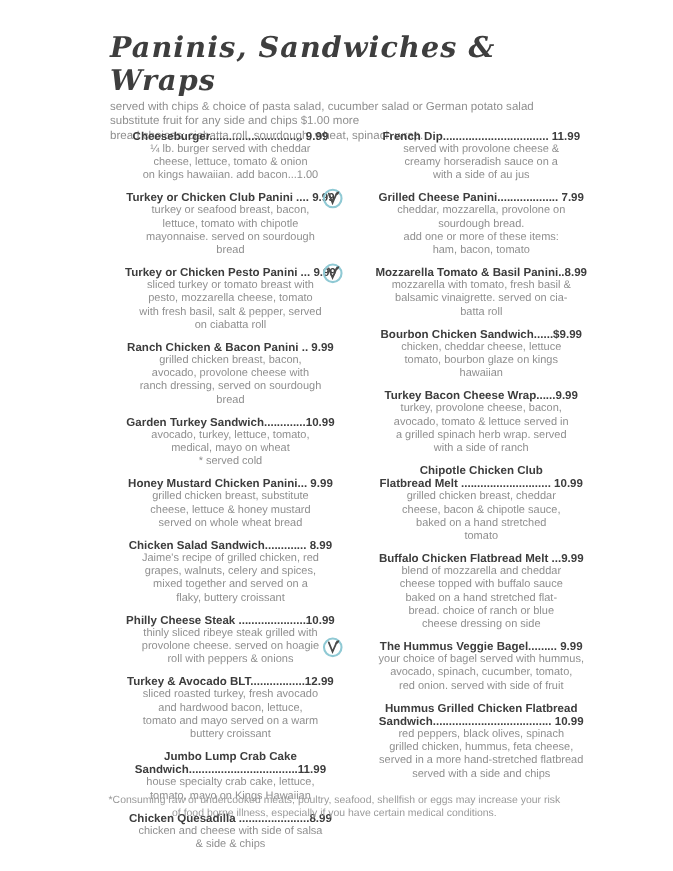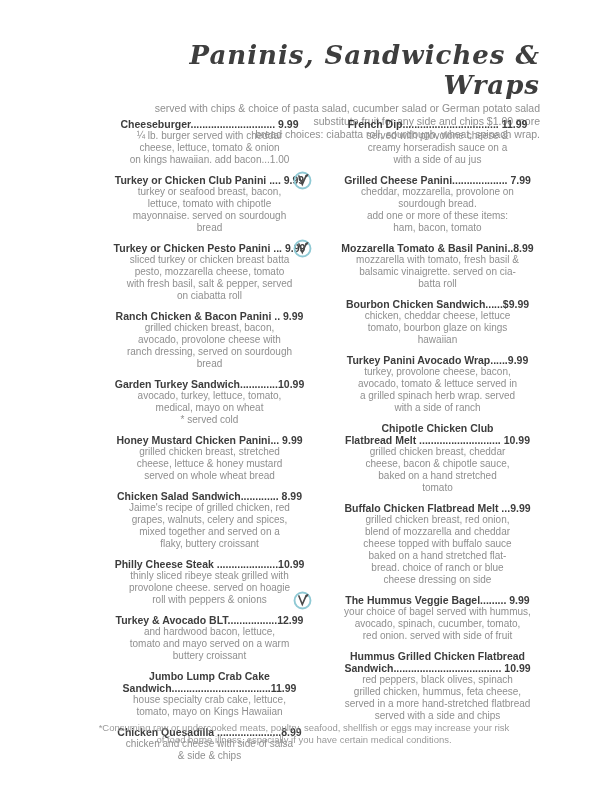--- a/index.html
+++ b/index.html
@@ -3,21 +3,21 @@
 <meta charset="utf-8">
 <style>
   html,body{margin:0;padding:0;background:#ffffff;}
   .page{
     position:relative;
     width:612px;height:792px;
     background:#ffffff;
     font-family:"Liberation Sans", sans-serif;
     overflow:hidden;
   }
-  .header{position:absolute;left:100px;top:40px;width:440px;text-align:right;}
+  .header{position:absolute;left:100px;top:29px;width:440px;}
   .title{
     font-family:"DejaVu Serif", serif;
     font-style:italic;font-weight:700;
     font-size:26px;line-height:30px;
     color:#3e3e3e;margin:0 0 2px 0;
     letter-spacing:1px;
   }
   .subtitle-line{
     font-size:10.5px;line-height:13px;color:#8f8f8f;
   }
@@ -67,59 +67,60 @@
         </div>
         <div class="menu-item">
           <div class="item-title-line">Turkey or Chicken Club Panini .... 9.99</div>
           <div class="item-desc-line">turkey or seafood breast, bacon,</div>
           <div class="item-desc-line">lettuce, tomato with chipotle</div>
           <div class="item-desc-line">mayonnaise. served on sourdough</div>
           <div class="item-desc-line">bread</div>
         </div>
         <div class="menu-item">
           <div class="item-title-line">Turkey or Chicken Pesto Panini ... 9.99</div>
-          <div class="item-desc-line">sliced turkey or chicken breast batta</div>
+          <div class="item-desc-line">sliced turkey or tomato breast with</div>
           <div class="item-desc-line">pesto, mozzarella cheese, tomato</div>
           <div class="item-desc-line">with fresh basil, salt &amp; pepper, served</div>
           <div class="item-desc-line">on ciabatta roll</div>
         </div>
         <div class="menu-item">
           <div class="item-title-line">Ranch Chicken &amp; Bacon Panini .. 9.99</div>
           <div class="item-desc-line">grilled chicken breast, bacon,</div>
           <div class="item-desc-line">avocado, provolone cheese with</div>
           <div class="item-desc-line">ranch dressing, served on sourdough</div>
           <div class="item-desc-line">bread</div>
         </div>
         <div class="menu-item">
           <div class="item-title-line">Garden Turkey Sandwich.............10.99</div>
           <div class="item-desc-line">avocado, turkey, lettuce, tomato,</div>
           <div class="item-desc-line">medical, mayo on wheat</div>
           <div class="item-desc-line">* served cold</div>
         </div>
         <div class="menu-item">
           <div class="item-title-line">Honey Mustard Chicken Panini... 9.99</div>
-          <div class="item-desc-line">grilled chicken breast, stretched</div>
+          <div class="item-desc-line">grilled chicken breast, substitute</div>
           <div class="item-desc-line">cheese, lettuce &amp; honey mustard</div>
           <div class="item-desc-line">served on whole wheat bread</div>
         </div>
         <div class="menu-item">
           <div class="item-title-line">Chicken Salad Sandwich............. 8.99</div>
           <div class="item-desc-line">Jaime's recipe of grilled chicken, red</div>
           <div class="item-desc-line">grapes, walnuts, celery and spices,</div>
           <div class="item-desc-line">mixed together and served on a</div>
           <div class="item-desc-line">flaky, buttery croissant</div>
         </div>
         <div class="menu-item">
           <div class="item-title-line">Philly Cheese Steak .....................10.99</div>
           <div class="item-desc-line">thinly sliced ribeye steak grilled with</div>
           <div class="item-desc-line">provolone cheese. served on hoagie</div>
           <div class="item-desc-line">roll with peppers &amp; onions</div>
         </div>
         <div class="menu-item">
           <div class="item-title-line">Turkey &amp; Avocado BLT.................12.99</div>
+          <div class="item-desc-line">sliced roasted turkey, fresh avocado</div>
           <div class="item-desc-line">and hardwood bacon, lettuce,</div>
           <div class="item-desc-line">tomato and mayo served on a warm</div>
           <div class="item-desc-line">buttery croissant</div>
         </div>
         <div class="menu-item">
           <div class="item-title-line">Jumbo Lump Crab Cake</div>
           <div class="item-title-line">Sandwich..................................11.99</div>
           <div class="item-desc-line">house specialty crab cake, lettuce,</div>
           <div class="item-desc-line">tomato, mayo on Kings Hawaiian</div>
         </div>
@@ -159,37 +160,36 @@
           <div class="item-desc-line">balsamic vinaigrette. served on cia-</div>
           <div class="item-desc-line">batta roll</div>
         </div>
         <div class="menu-item">
           <div class="item-title-line">Bourbon Chicken Sandwich......$9.99</div>
           <div class="item-desc-line">chicken, cheddar cheese, lettuce</div>
           <div class="item-desc-line">tomato, bourbon glaze on kings</div>
           <div class="item-desc-line">hawaiian</div>
         </div>
         <div class="menu-item">
-          <div class="item-title-line">Turkey Panini Avocado Wrap......9.99</div>
+          <div class="item-title-line">Turkey Bacon Cheese Wrap......9.99</div>
           <div class="item-desc-line">turkey, provolone cheese, bacon,</div>
           <div class="item-desc-line">avocado, tomato &amp; lettuce served in</div>
           <div class="item-desc-line">a grilled spinach herb wrap. served</div>
           <div class="item-desc-line">with a side of ranch</div>
         </div>
         <div class="menu-item">
           <div class="item-title-line">Chipotle Chicken Club</div>
           <div class="item-title-line">Flatbread Melt ............................ 10.99</div>
           <div class="item-desc-line">grilled chicken breast, cheddar</div>
           <div class="item-desc-line">cheese, bacon &amp; chipotle sauce,</div>
           <div class="item-desc-line">baked on a hand stretched</div>
           <div class="item-desc-line">tomato</div>
         </div>
         <div class="menu-item">
           <div class="item-title-line">Buffalo Chicken Flatbread Melt ...9.99</div>
-          <div class="item-desc-line">grilled chicken breast, red onion,</div>
           <div class="item-desc-line">blend of mozzarella and cheddar</div>
           <div class="item-desc-line">cheese topped with buffalo sauce</div>
           <div class="item-desc-line">baked on a hand stretched flat-</div>
           <div class="item-desc-line">bread. choice of ranch or blue</div>
           <div class="item-desc-line">cheese dressing on side</div>
         </div>
         <div class="menu-item">
           <svg viewBox="0 0 20 20" class="veg-icon">
             <circle cx="10" cy="10" r="8.4" fill="none" stroke="#8fc9d4" stroke-width="2"></circle>
             <path d="M6.2 5.2 L9.8 14.2 L13.6 5.4" fill="none" stroke="#4a4a4a" stroke-width="1.7" stroke-linecap="round"></path>

